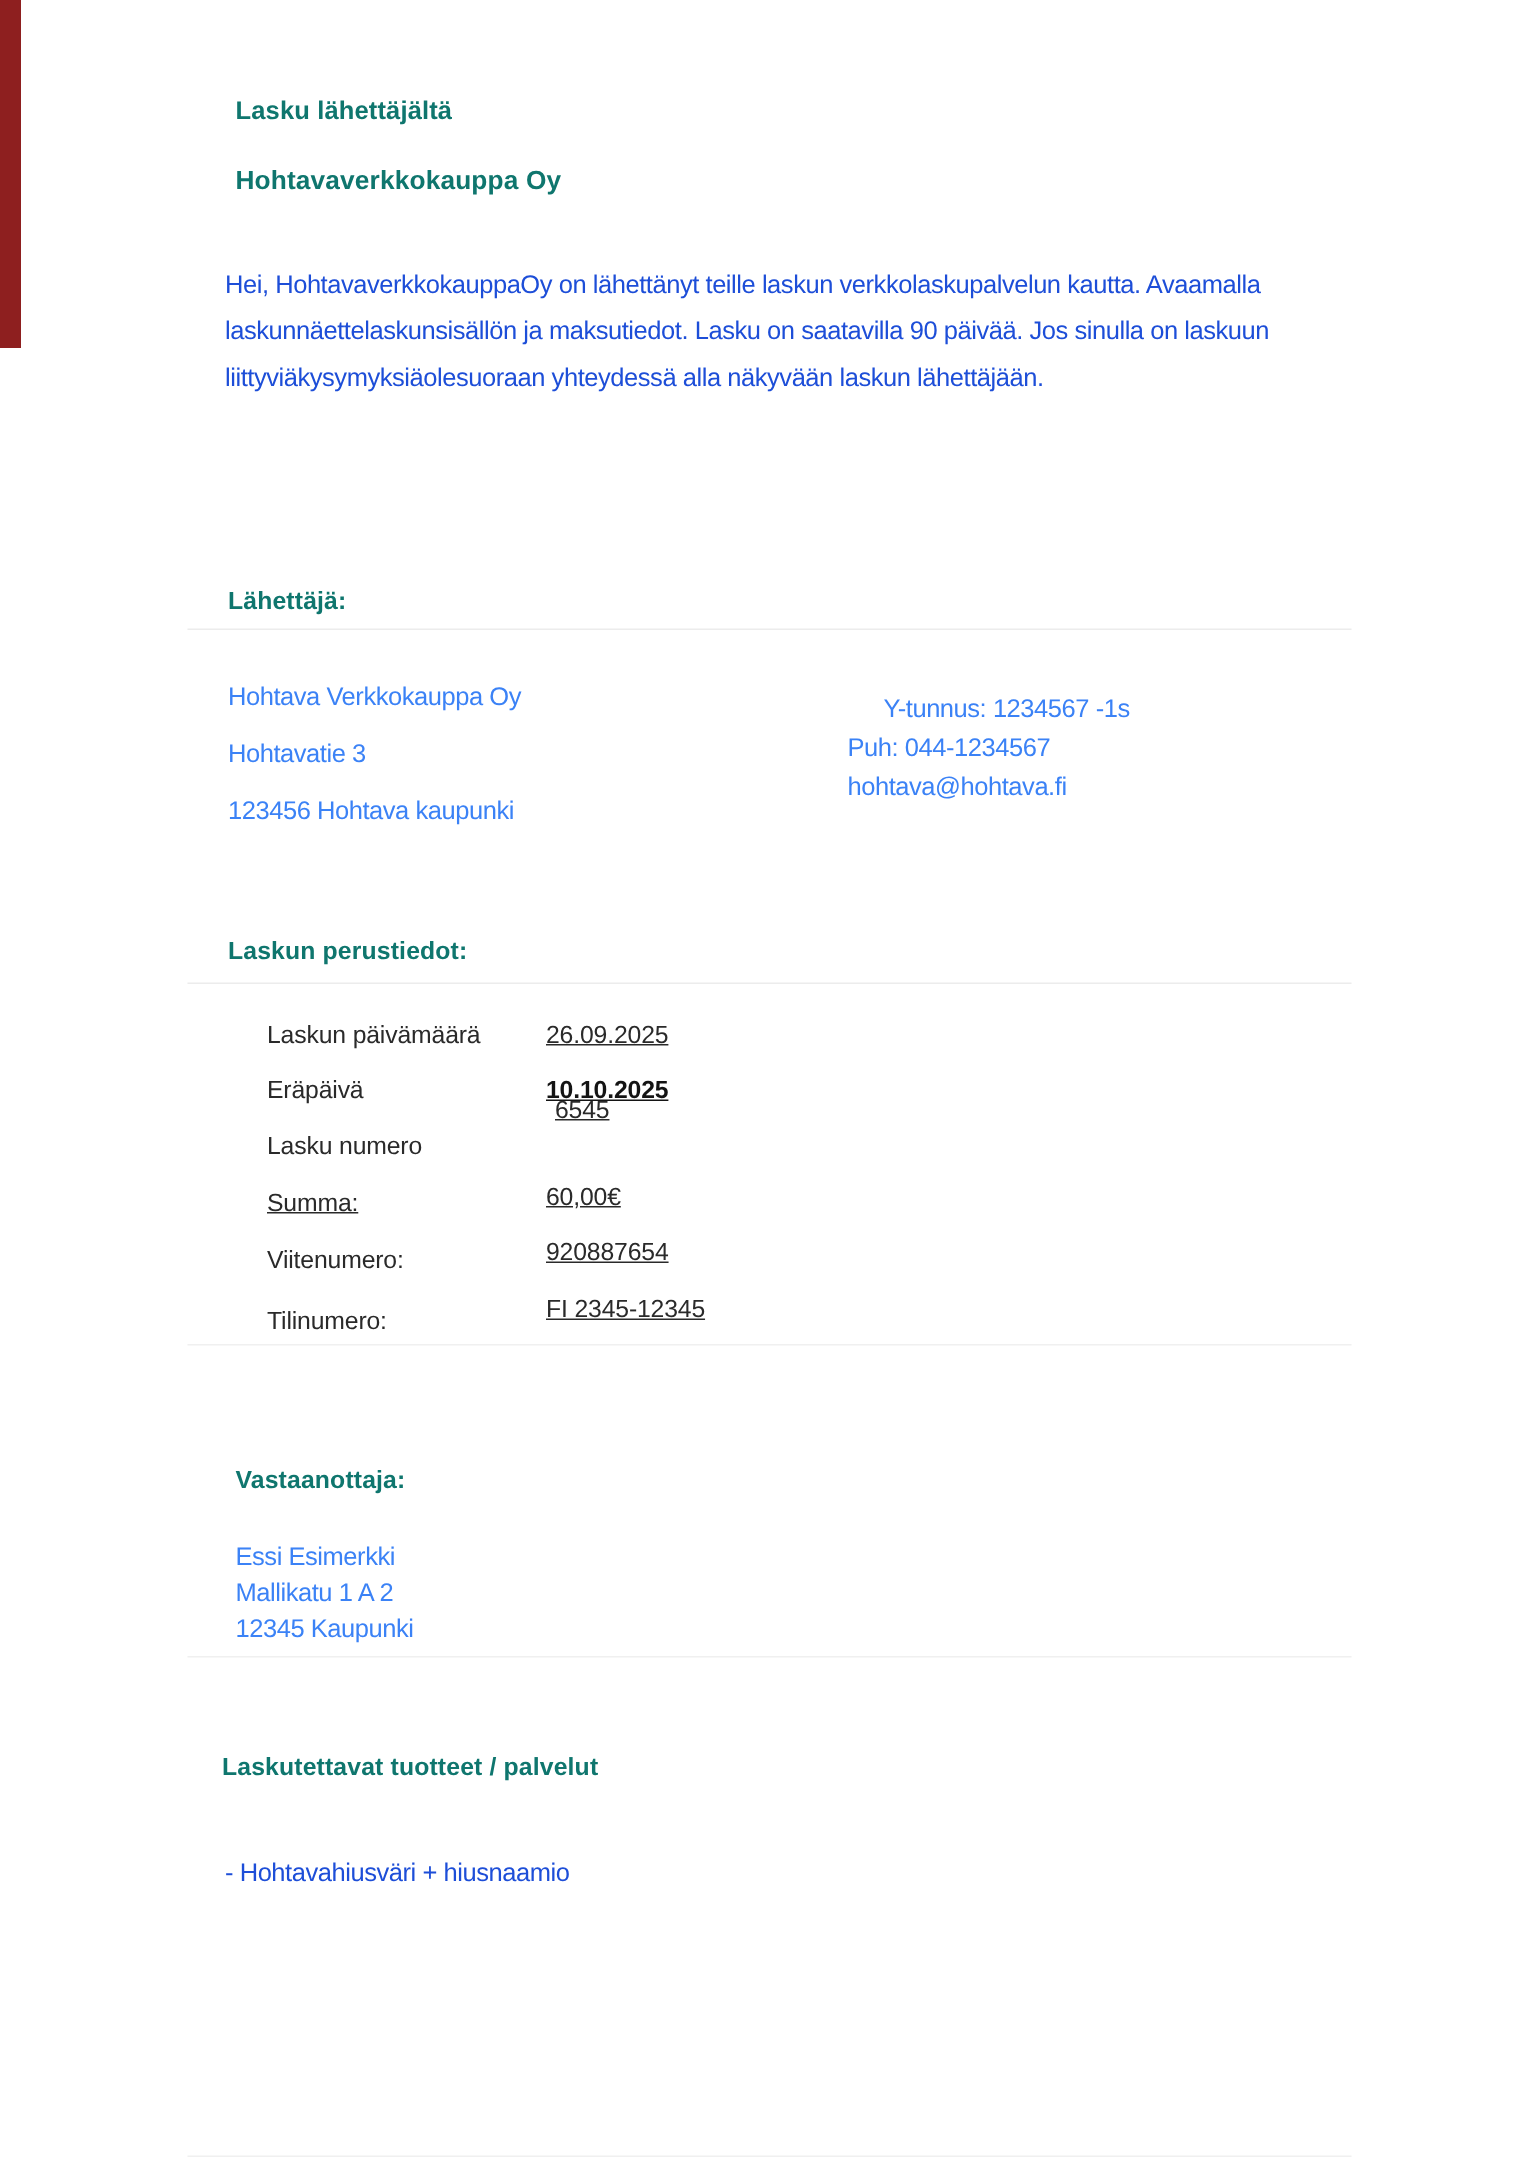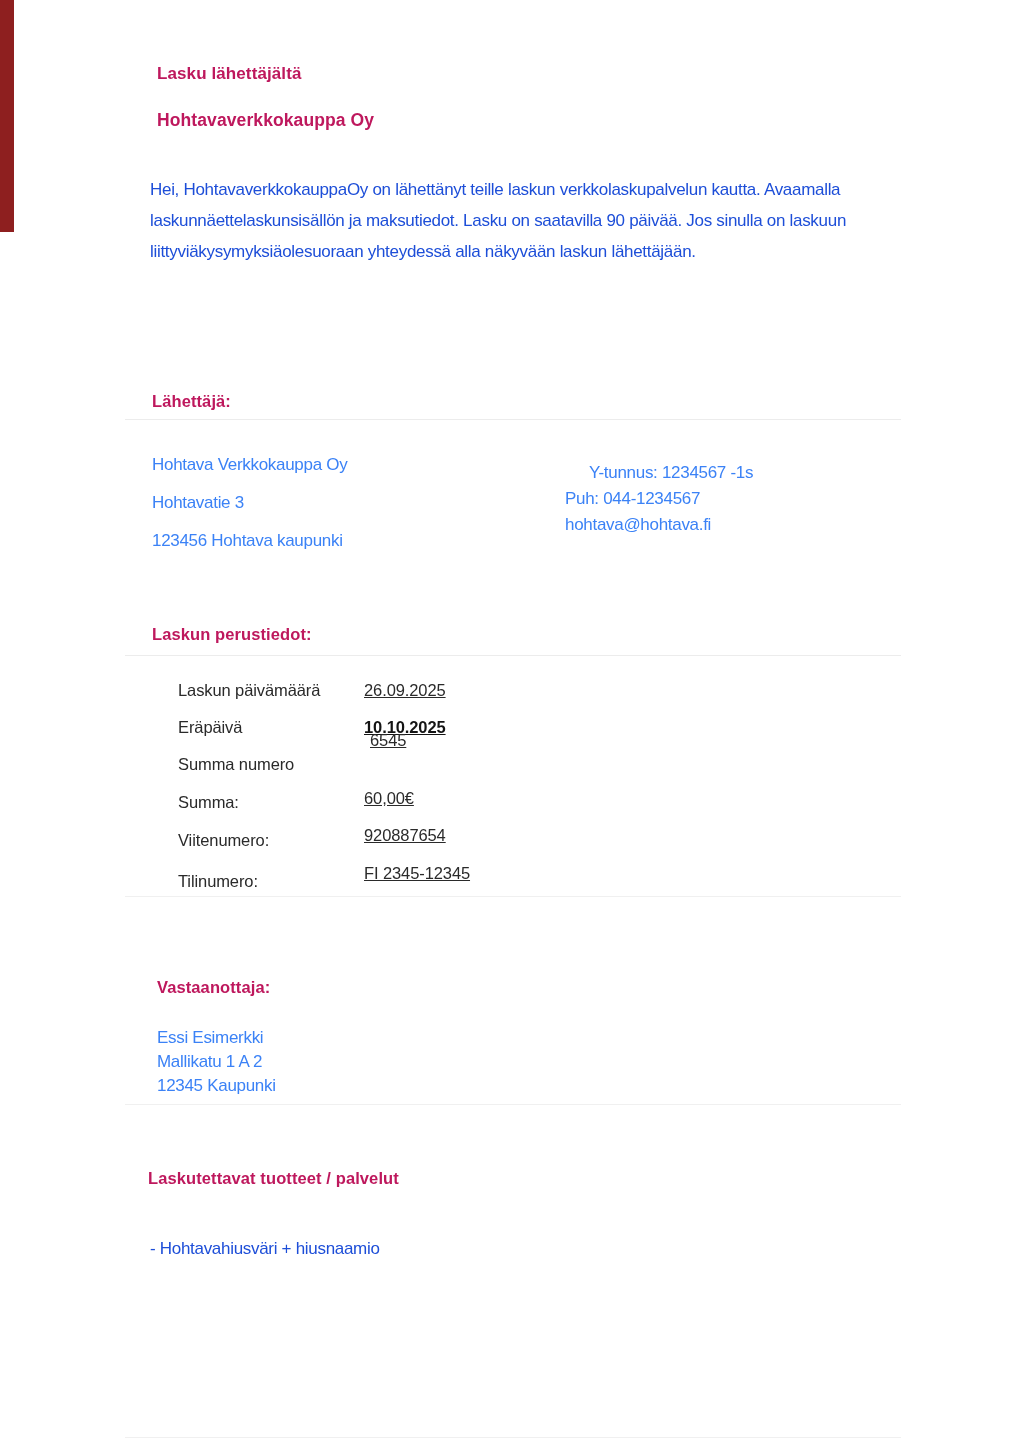--- a/index.html
+++ b/index.html
@@ -18,21 +18,21 @@
   }
   .abs { position: absolute; white-space: nowrap; }
   .accent-bar {
     position: absolute;
     left: 0; top: 0;
     width: 14px; height: 232px;
     background: #8e1f1f;
   }
   .h-bold {
     font-weight: 700;
-    color: #be185d;
+    color: #0f766e;
     font-size: 17px;
     letter-spacing: 0.1px;
   }
   .body-txt {
     font-size: 17px;
     color: #1d4ed8;
     letter-spacing: -0.3px;
   }
   .divider {
     position: absolute;
@@ -99,25 +99,25 @@
   <div>
     <div>
       <span class="row-label" style="top:681px;">Laskun päivämäärä</span>
       <span class="row-value" style="top:681px;">26.09.2025</span>
     </div>
     <div>
       <span class="row-label" style="top:718px;">Eräpäivä</span>
       <span class="row-value bold" style="top:718px;">10.10.2025</span>
     </div>
     <div>
-      <span class="row-label" style="top:755px;">Summa numero</span>
+      <span class="row-label" style="top:755px;">Lasku numero</span>
       <span class="row-value" style="top:731px; left:370px;">6545</span>
     </div>
     <div>
-      <span class="row-label" style="top:793px;">Summa:</span>
+      <span class="row-label" style="top:793px;text-decoration:underline;">Summa:</span>
       <span class="row-value" style="top:789px;">60,00€</span>
     </div>
     <div>
       <span class="row-label" style="top:831px;">Viitenumero:</span>
       <span class="row-value" style="top:826px;">920887654</span>
     </div>
     <div>
       <span class="row-label" style="top:872px;">Tilinumero:</span>
       <span class="row-value" style="top:864px;">FI 2345-12345</span>
     </div>

